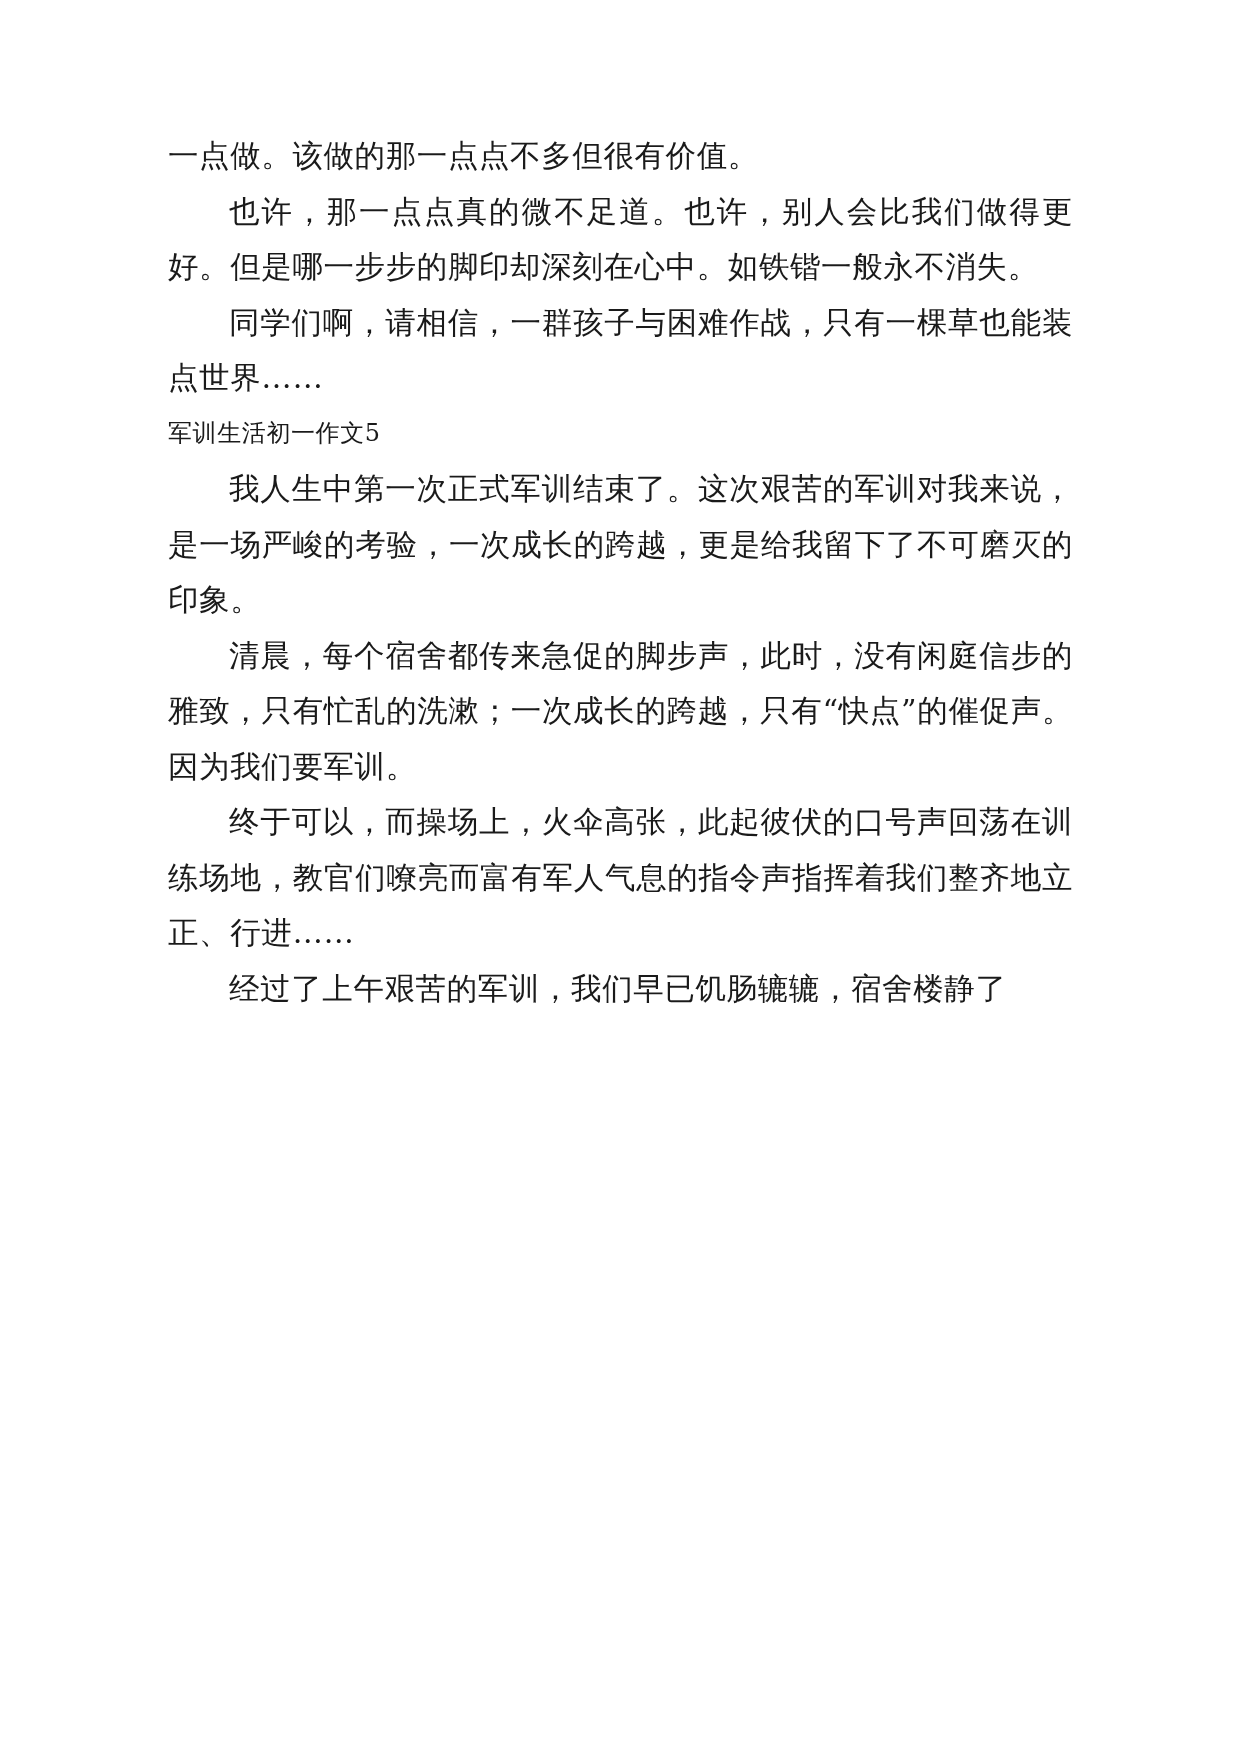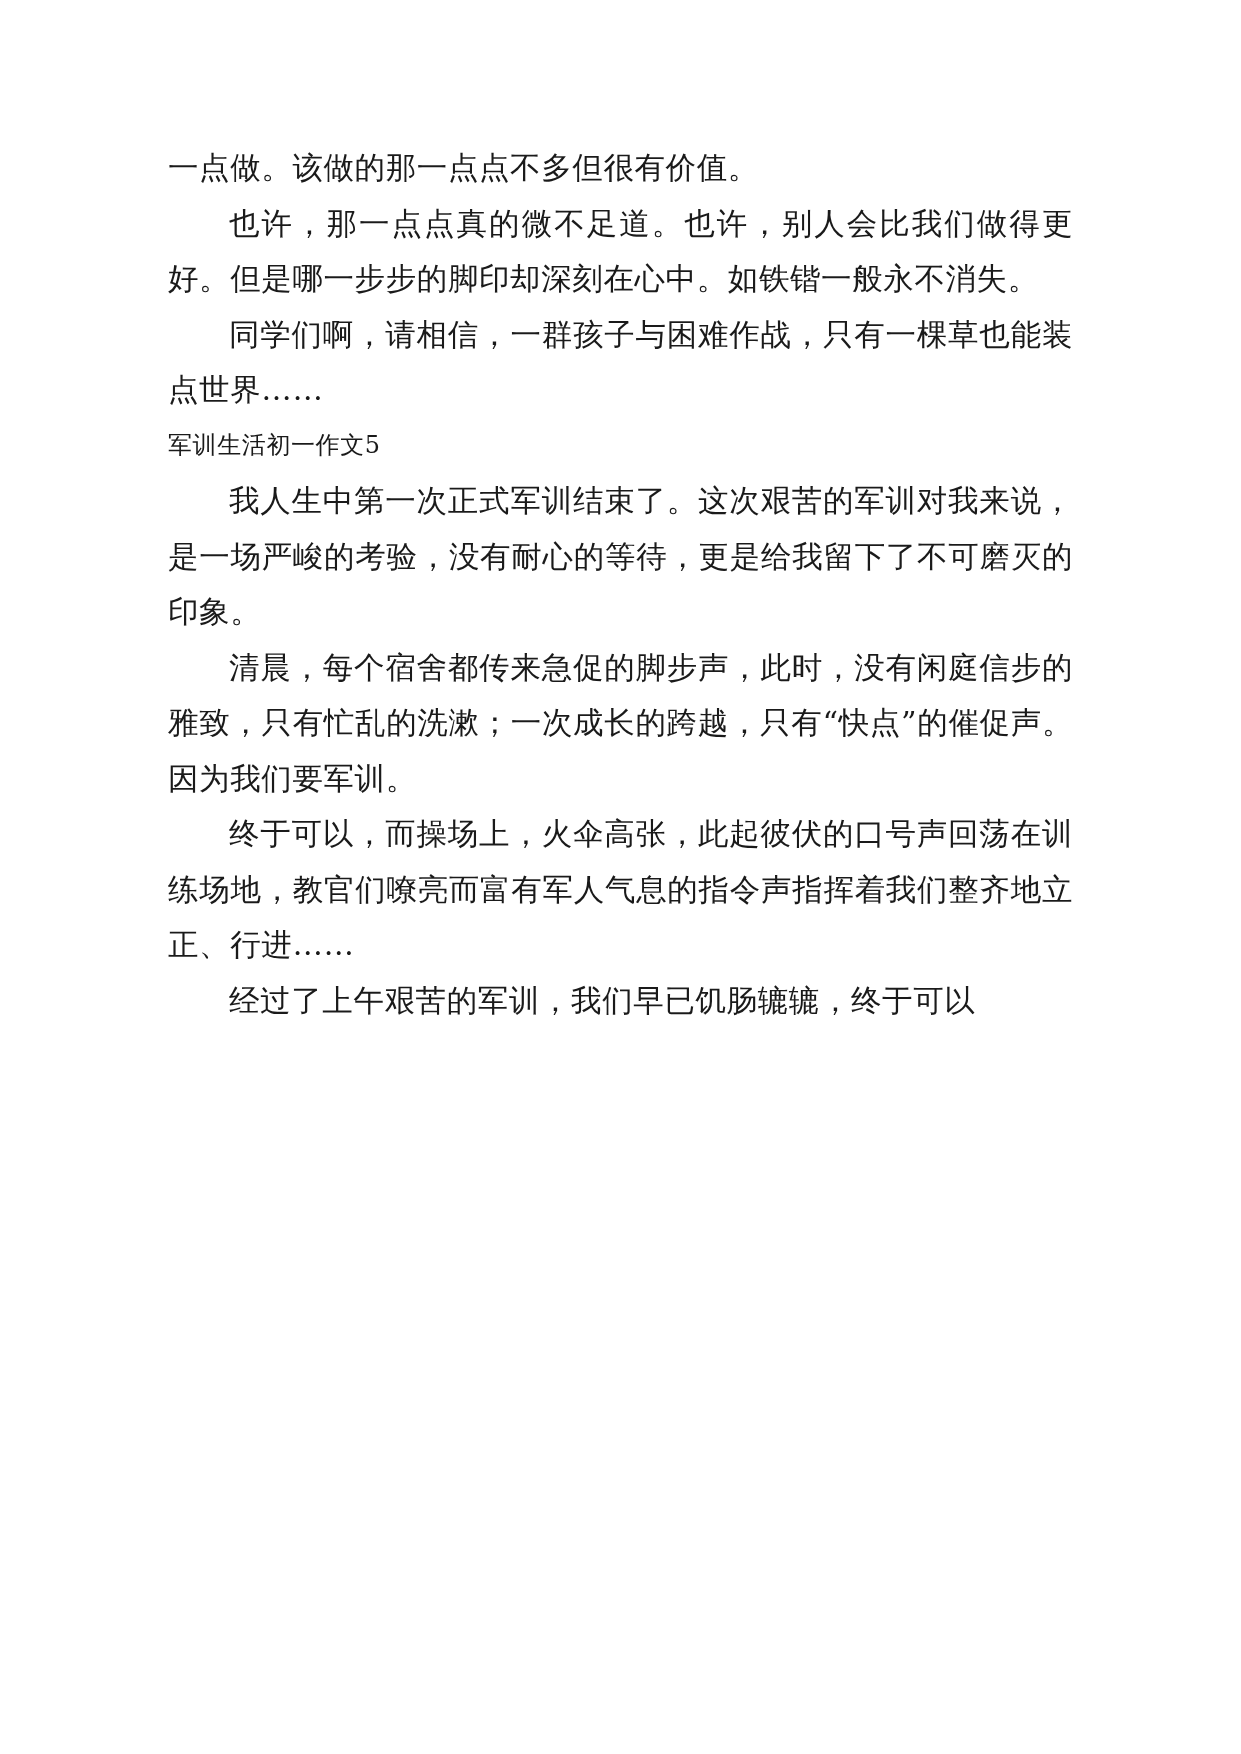--- a/index.html
+++ b/index.html
@@ -17,21 +17,21 @@
     width: 1241px;
     height: 1754px;
     margin: 0 auto;
     background: #ffffff;
     box-sizing: border-box;
     overflow: hidden;
   }
   .content {
     position: absolute;
     left: 168px;
-    top: 140px;
+    top: 128px;
     width: 905px;
   }
   p.para {
     margin: 0;
     font-size: 30.5px;
     line-height: 55.5px;
     letter-spacing: 0.6px;
     text-align: justify;
     text-justify: inter-character;
     word-break: break-all;
@@ -51,18 +51,18 @@
 </style>
 </head>
 <body>
 
 <div class="page">
   <div class="content">
     <p class="para">一点做。该做的那一点点不多但很有价值。</p>
     <p class="para indent">也许，那一点点真的微不足道。也许，别人会比我们做得更好。但是哪一步步的脚印却深刻在心中。如铁锴一般永不消失。</p>
     <p class="para indent">同学们啊，请相信，一群孩子与困难作战，只有一棵草也能装点世界……</p>
     <h2 class="heading">军训生活初一作文5</h2>
-    <p class="para indent">我人生中第一次正式军训结束了。这次艰苦的军训对我来说，是一场严峻的考验，没有耐心的等待，更是给我留下了不可磨灭的印象。</p>
+    <p class="para indent">我人生中第一次正式军训结束了。这次艰苦的军训对我来说，是一场严峻的考验，一次成长的跨越，更是给我留下了不可磨灭的印象。</p>
     <p class="para indent">清晨，每个宿舍都传来急促的脚步声，此时，没有闲庭信步的雅致，只有忙乱的洗漱；一次成长的跨越，只有“快点”的催促声。因为我们要军训。</p>
     <p class="para indent">终于可以，而操场上，火伞高张，此起彼伏的口号声回荡在训练场地，教官们嘹亮而富有军人气息的指令声指挥着我们整齐地立正、行进……</p>
-    <p class="para indent">经过了上午艰苦的军训，我们早已饥肠辘辘，终于可以</p>
+    <p class="para indent">经过了上午艰苦的军训，我们早已饥肠辘辘，宿舍楼静了</p>
   </div>
 </div>
 
 </body></html>

